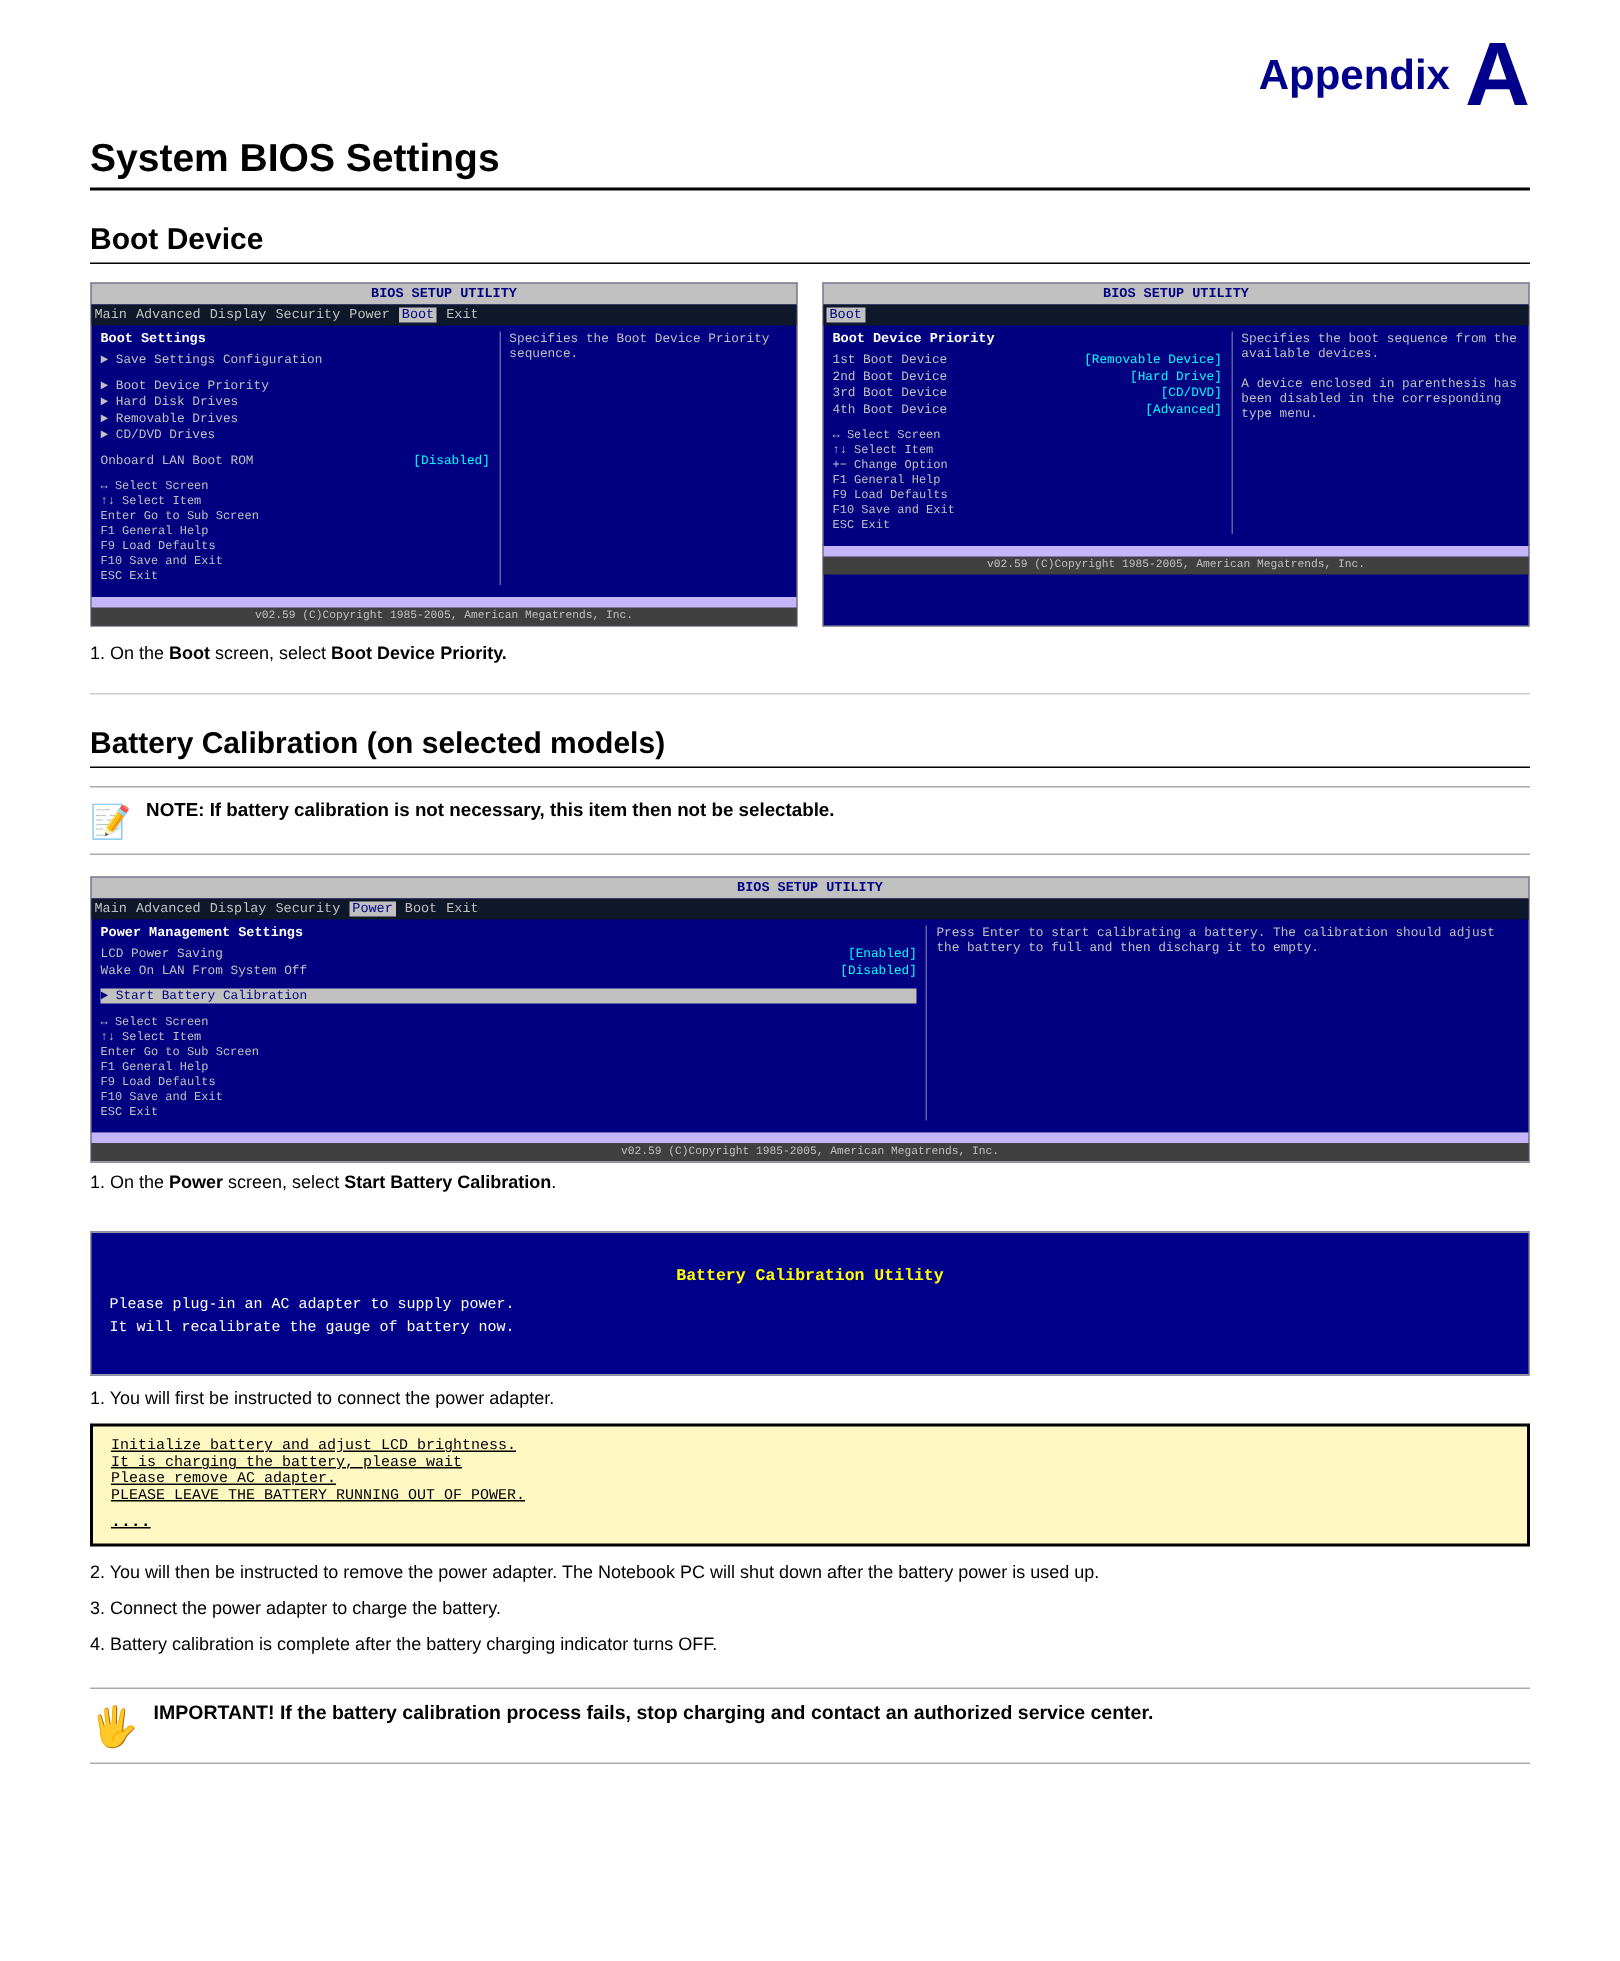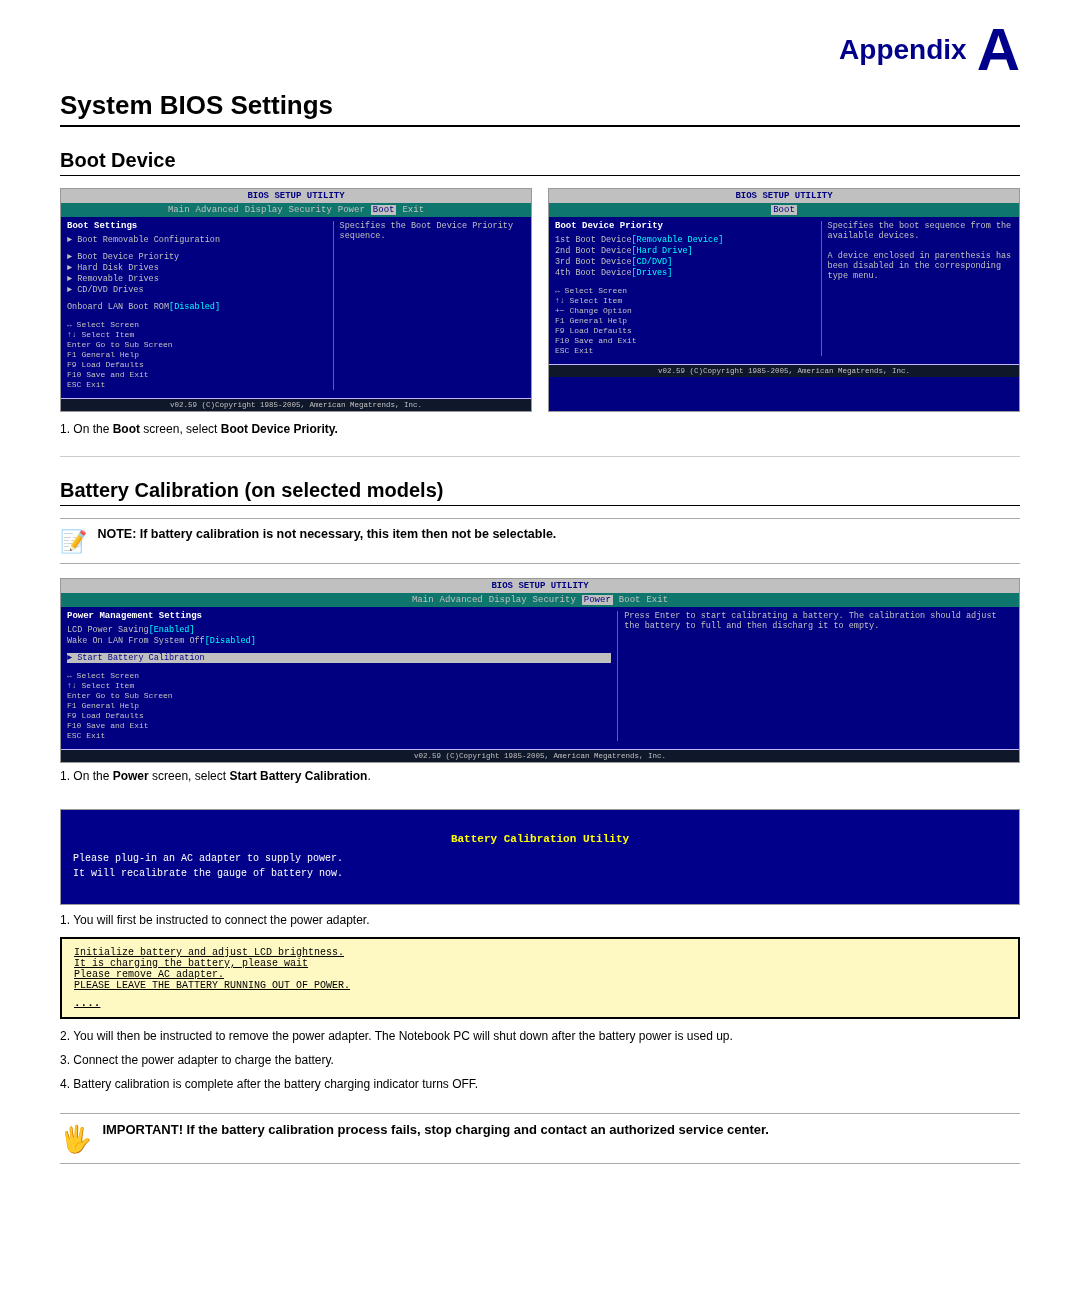--- a/index.html
+++ b/index.html
@@ -75,27 +75,26 @@
       background: #c0c0c0;
       color: #000080;
       text-align: center;
       font-weight: bold;
       font-size: 9px;
       padding: 2px 12px;
       font-family: 'Courier New', monospace;
     }
 
     .bios-menu-bar {
-      background: #0f766e;
+      background: #0f172a;
       color: #c0c0c0;
       display: flex;
       gap: 6px;
       padding: 2px 2px;
       font-size: 9px;
-      justify-content: center;
     }
     .bios-menu-item {
       color: #c0c0c0;
     }
     .bios-menu-item.active {
       background: #c0c0c0;
       color: #000080;
       padding: 0 2px;
     }
 
@@ -136,27 +135,27 @@
     .bios-keys {
       margin-top: 8px;
       font-size: 8px;
       color: #c0c0c0;
     }
     .bios-keys div {
       margin-bottom: 1px;
     }
 
     .bios-footer {
-      background: #0f172a;
+      background: #404040;
       color: #c0c0c0;
       font-size: 7.5px;
       text-align: center;
       padding: 2px 4px;
       margin-top: 4px;
-      border-top: 1px solid #c4b5fd;
+      border-top: 7px solid #c4b5fd;
     }
 
     .bios-value {
       color: #00ffff;
     }
 
     
     .caption {
       font-size: 12px;
       margin-bottom: 6px;
@@ -265,20 +264,21 @@
     }
 
     hr.section-divider {
       border: none;
       border-top: 1.5px solid #ccc;
       margin: 14px 0;
     }
 
     .bios-row-entry {
       display: flex;
+      justify-content: space-between;
       font-size: 8.5px;
       margin-bottom: 1px;
     }
 
     .spacer { height: 6px; }
   </style>
 </head>
 <body>
 
 <div class="appendix-header">
@@ -299,21 +299,21 @@
       <span class="bios-menu-item">Advanced</span>
       <span class="bios-menu-item">Display</span>
       <span class="bios-menu-item">Security</span>
       <span class="bios-menu-item">Power</span>
       <span class="bios-menu-item active">Boot</span>
       <span class="bios-menu-item">Exit</span>
     </div>
     <div class="bios-content">
       <div class="bios-left">
         <div class="bios-section-title">Boot Settings</div>
-        <div class="bios-item">► Boot Removable Configuration</div>
+        <div class="bios-item">► Save Settings Configuration</div>
         <div class="spacer"></div>
         <div class="bios-item">► Boot Device Priority</div>
         <div class="bios-item">► Hard Disk Drives</div>
         <div class="bios-item">► Removable Drives</div>
         <div class="bios-item">► CD/DVD Drives</div>
         <div class="spacer"></div>
         <div class="bios-row-entry">
           <span>Onboard LAN Boot ROM</span>
           <span class="bios-value">[Disabled]</span>
         </div>
@@ -349,21 +349,21 @@
         <div class="bios-row-entry">
           <span>2nd Boot Device</span>
           <span class="bios-value">[Hard Drive]</span>
         </div>
         <div class="bios-row-entry">
           <span>3rd Boot Device</span>
           <span class="bios-value">[CD/DVD]</span>
         </div>
         <div class="bios-row-entry">
           <span>4th Boot Device</span>
-          <span class="bios-value">[Drives]</span>
+          <span class="bios-value">[Advanced]</span>
         </div>
         <div class="bios-keys">
           <div>↔  Select Screen</div>
           <div>↑↓  Select Item</div>
           <div>+−  Change Option</div>
           <div>F1  General Help</div>
           <div>F9  Load Defaults</div>
           <div>F10  Save and Exit</div>
           <div>ESC  Exit</div>
         </div>

